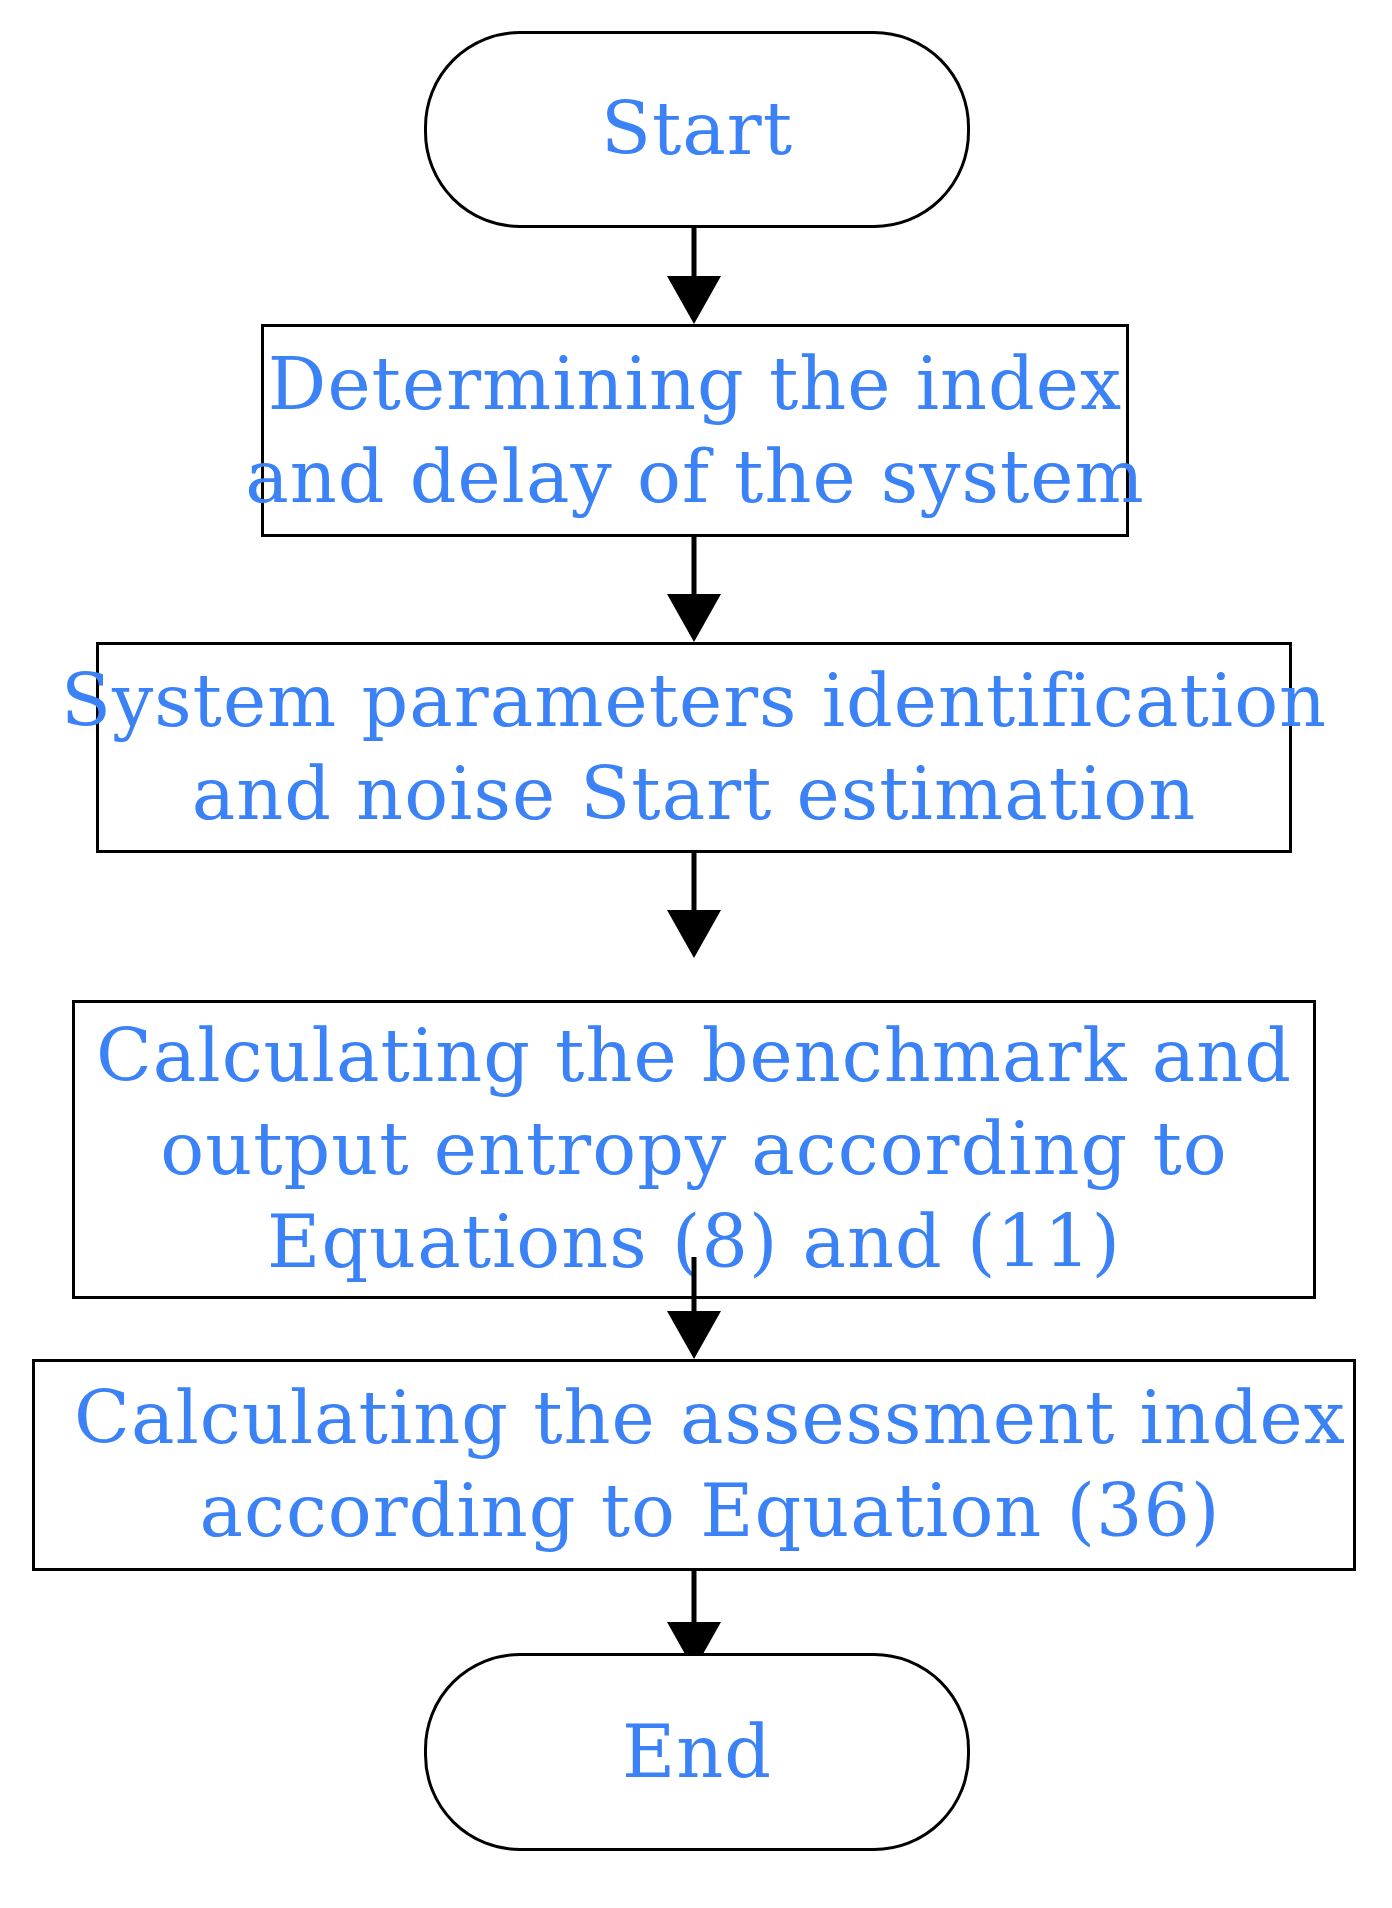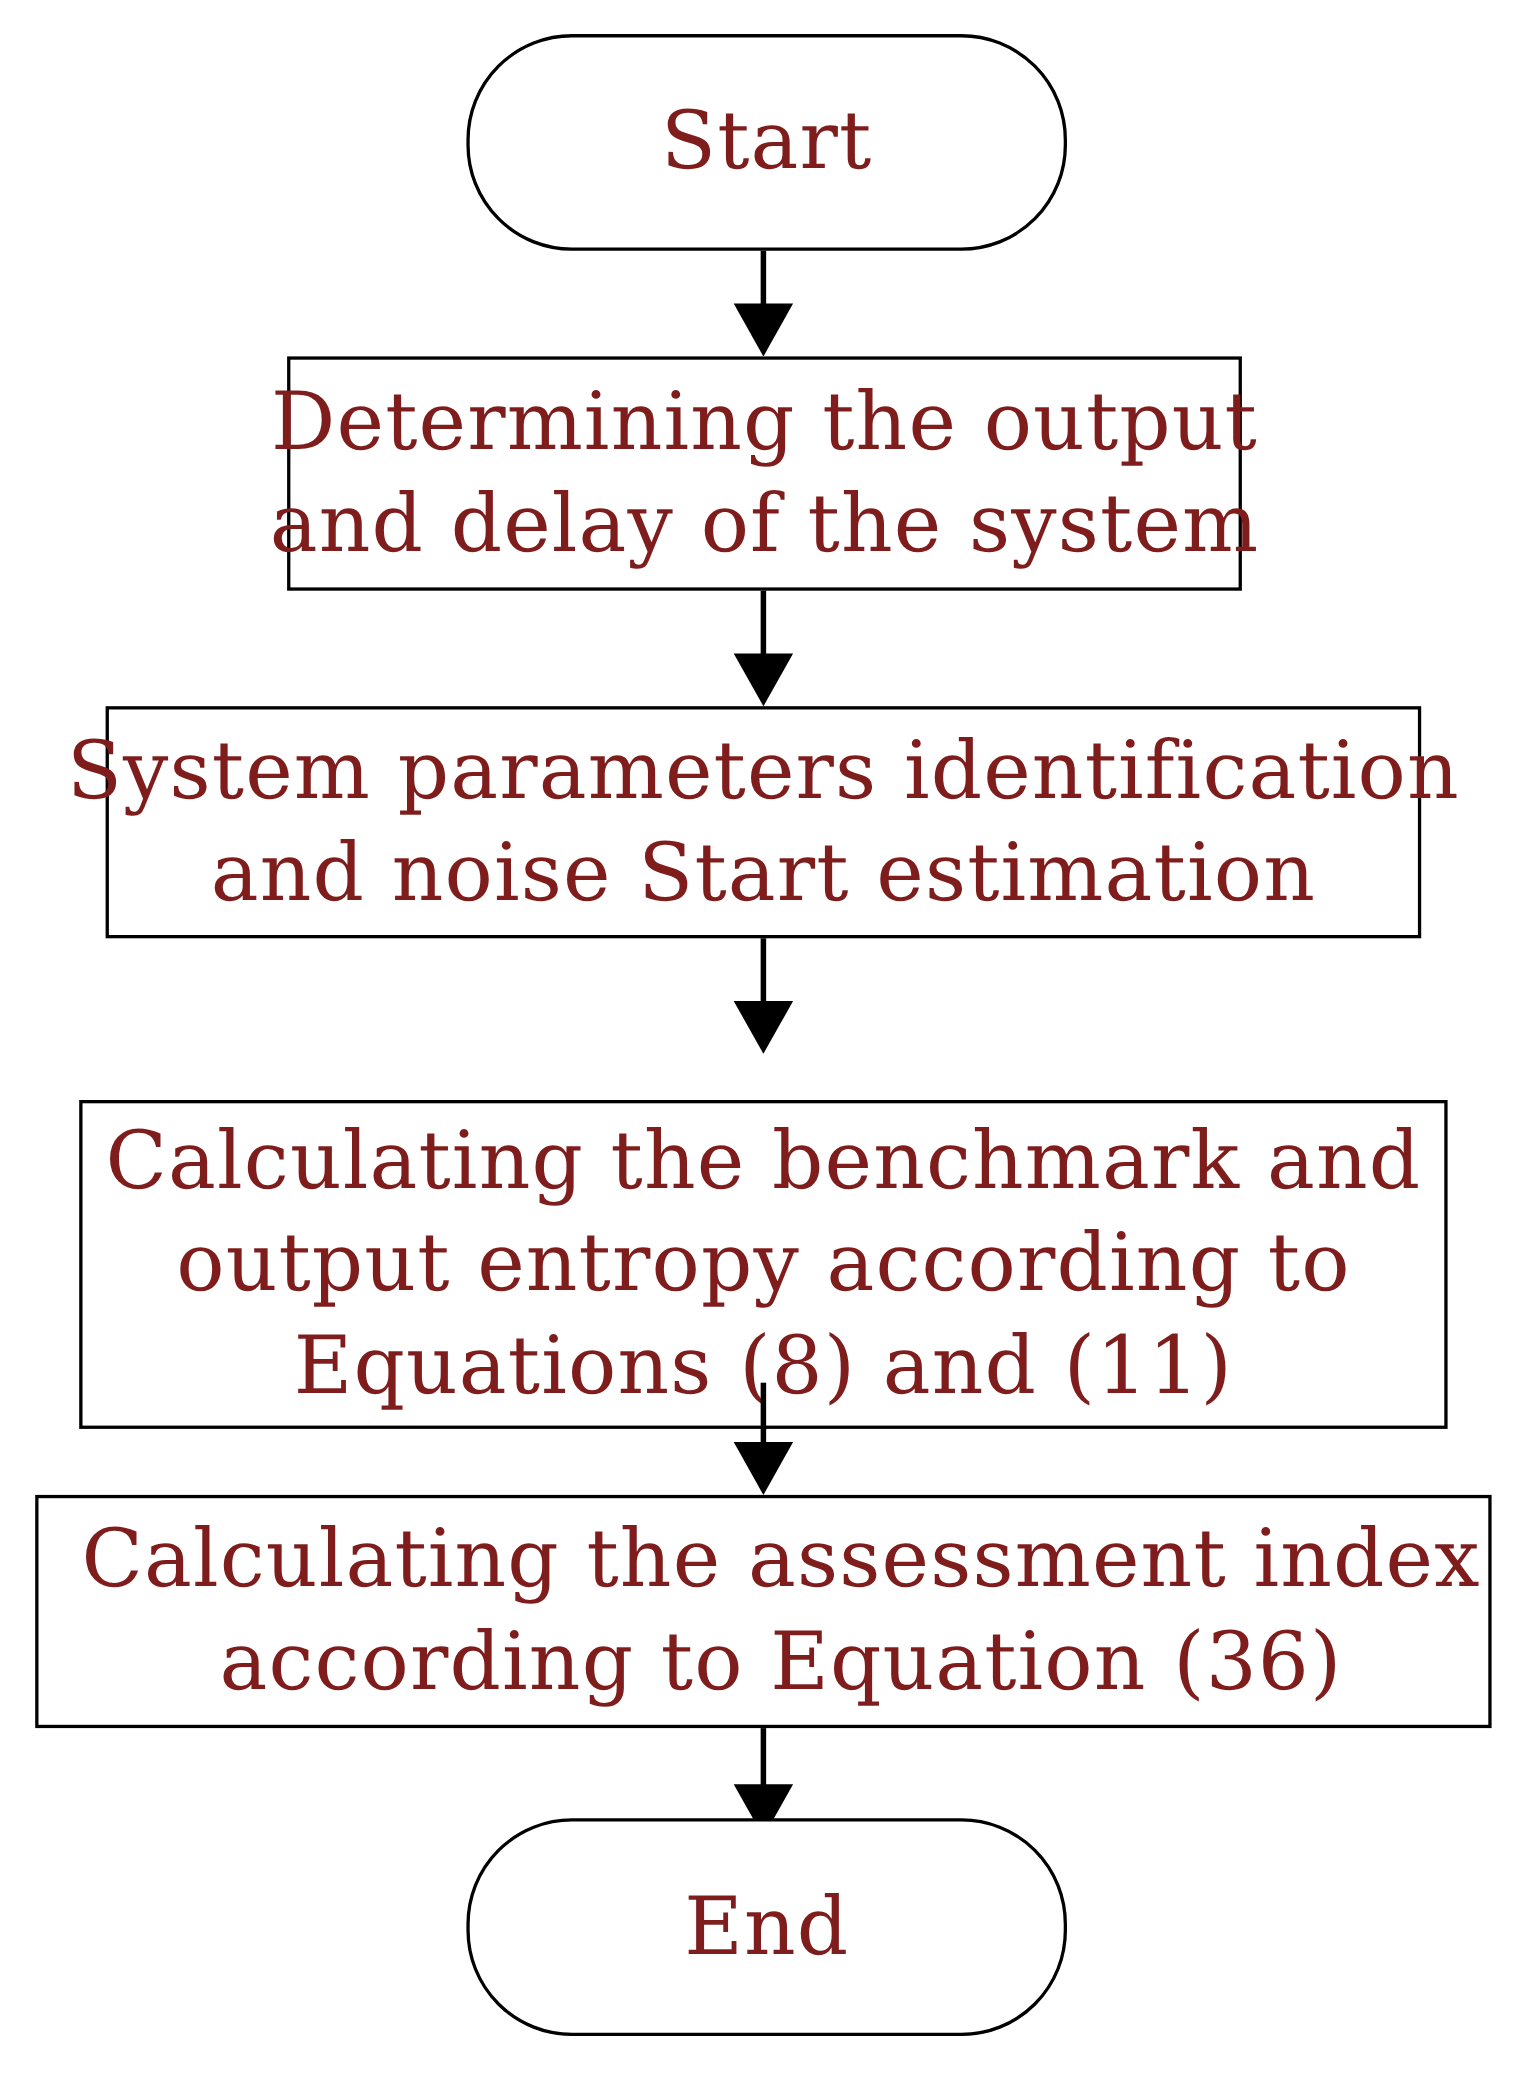--- a/index.html
+++ b/index.html
@@ -5,21 +5,21 @@
   html, body {
     margin: 0;
     padding: 0;
     background: #ffffff;
   }
   #canvas {
     position: relative;
     width: 1392px;
     height: 1908px;
     background: #ffffff;
-    color: #7f1d1d;
+    color: #3b82f6;
     font-family: "DejaVu Serif", "Liberation Serif", serif;
     overflow: hidden;
   }
   .node {
     position: absolute;
     box-sizing: border-box;
     background: #ffffff;
     border: 3px solid #000000;
     display: flex;
     flex-direction: column;
@@ -69,21 +69,21 @@
   <div class="node terminator" style="left:424px; top:31px; width:546px; height:197px;">
     <span class="line">Start</span>
   </div>
 
   <div class="arrow" style="left:667px; top:228px; height:96px;">
     <div class="shaft" style="height:52px;"></div>
     <div class="head"></div>
   </div>
 
   <div class="node" style="left:261px; top:324px; width:868px; height:213px;">
-    <span class="line">Determining the output</span>
+    <span class="line">Determining the index</span>
     <span class="line">and delay of the system</span>
   </div>
 
   <div class="arrow" style="left:667px; top:537px; height:105px;">
     <div class="shaft" style="height:61px;"></div>
     <div class="head"></div>
   </div>
 
   <div class="node" style="left:96px; top:642px; width:1196px; height:211px;">
     <span class="line">System parameters identification</span>

